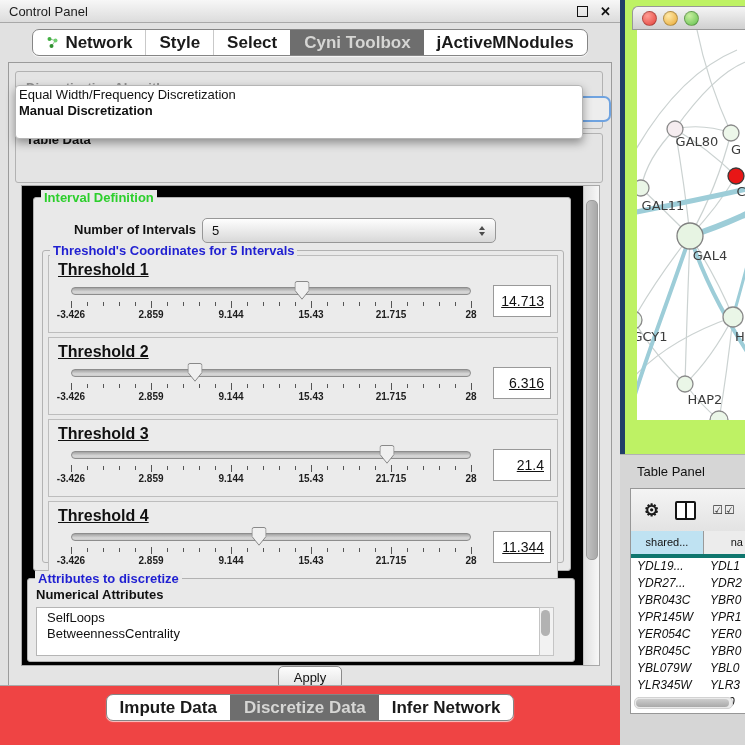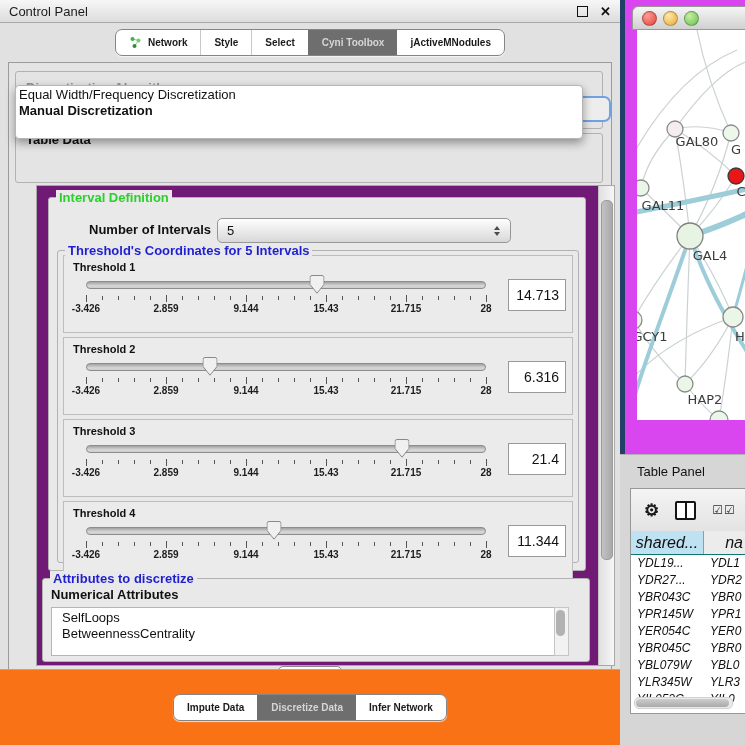--- a/index.html
+++ b/index.html
@@ -8,28 +8,28 @@
   
   .control-panel{position:absolute;left:0;top:0;width:620px;height:745px;background:#e1e1e1;border-right:4px solid #14532d;}
   .cp-titlebar{height:22px;display:flex;align-items:center;padding:0 9px;
        background:linear-gradient(#f7f7f7,#dcdcdc);border-bottom:1px solid #a8a8a8;}
   .cp-title{flex:1;font-size:13px;color:#1c1c1c;}
   .float-icon{width:9px;height:9px;border:1.5px solid #111;margin-right:12px;background:transparent;}
   .close-icon{font-weight:900;font-size:13px;color:#111;line-height:1;}
   .cp-tabrow{height:36px;display:flex;justify-content:center;padding-top:6px;}
   .seg{display:inline-flex;height:25px;background:#fff;border:1px solid #858585;border-radius:7px;overflow:hidden;
        box-shadow:0 1px 1px rgba(255,255,255,.7);}
-  .seg-item{display:flex;align-items:center;gap:6px;padding:0 13px;font-size:10px;font-weight:700;color:#1a1a1a;
+  .seg-item{display:flex;align-items:center;gap:6px;padding:0 13px;font-size:17px;font-weight:700;color:#1a1a1a;
        border-left:1px solid #c9c9c9;white-space:nowrap;}
   .seg-item:first-child{border-left:none;}
   .seg-item.selected{background:#6e6e6e;color:#d6d6d4;border-left-color:#6e6e6e;}
   .seg-item.selected + .seg-item{border-left:none;}
   .cp-content{position:absolute;left:8px;right:8px;top:62px;bottom:51px;border:1px solid #9b9b9b;background:#e4e4e4;}
   
-  .group{position:absolute;border:1px solid #b2b2b2;border-radius:3px;}
+  .group{position:absolute;border:1px solid #b2b2b2;border-radius:3px;text-decoration:underline;}
   .group-label{position:absolute;top:-8px;left:7px;padding:0 3px;font-size:13px;font-weight:700;background:#e4e4e4;}
   .group-label.gray{color:#8f8f8f;position:static;display:block;padding:8px 0 0 10px;background:transparent;}
   .group-label.green{color:#2ccf2c;background:#e9e9e9;}
   .group-label.blue{color:#1f1fd1;background:#e9e9e9;font-weight:600;}
   .group-label.blue2{color:#1f1fd1;background:#e9e9e9;font-weight:600;}
   
   .combo{position:absolute;height:23px;background:linear-gradient(#fefefe,#d8d8d8);border:1px solid #979797;
        border-radius:5px;display:flex;align-items:center;padding-left:9px;font-size:13px;color:#111;}
   .combo .val{flex:1;}
   .spinner{width:18px;display:flex;flex-direction:column;align-items:center;gap:2px;padding-right:4px;}
@@ -37,30 +37,30 @@
   .spin-down{width:0;height:0;border-left:3.5px solid transparent;border-right:3.5px solid transparent;border-top:4.5px solid #4c4c4c;}
   
   .algo-popup{position:absolute;left:6px;top:22px;width:566px;height:52px;background:#fff;border:1px solid #b5b5b5;
        border-radius:4px;box-shadow:0 4px 10px rgba(0,0,0,.38);z-index:30;}
   .popup-hint{text-align:center;color:#bcbcbc;font-size:13px;margin-top:3px;}
   .popup-opt{padding-left:3px;font-size:13px;margin-top:1px;}
   .popup-opt.bold{font-weight:700;}
   .combo-fragment{position:absolute;left:558px;top:33px;width:40px;height:22px;border:2px solid #6fa3e0;
        border-radius:7px;background:#ededed;z-index:5;}
   
-  .settings{position:absolute;left:27px;top:122px;width:577px;height:479px;border:1px solid #a8a8a8;background:#701a75;}
+  .settings{position:absolute;left:12px;top:122px;width:577px;height:479px;border:1px solid #a8a8a8;background:#000000;}
   .vscroll{position:absolute;right:0;top:0;bottom:0;width:15px;background:linear-gradient(to right,#e0e0e0,#f7f7f7);
        border-left:1px solid #c2c2c2;}
   .vscroll .thumb{position:absolute;left:2px;top:14px;width:10px;height:358px;border-radius:5px;
        background:linear-gradient(to right,#c2c2c2,#a9a9a9);border:1px solid #9c9c9c;}
   .interval-group{left:11px;right:28px;top:11px;height:372px;background:#e9e9e9;}
   .num-row-label{position:absolute;left:40px;top:24px;font-weight:700;font-size:13px;}
   .thr-group{left:8px;right:6px;top:52px;bottom:7px;}
   .thr-box{margin:4px 5px 4px 5px;border:1px solid #bdbdbd;background:#ebebeb;height:70px;padding:3px 6px;}
-  .thr-title{font-weight:700;font-size:11px;margin:2px 0 0 3px;}
+  .thr-title{font-weight:700;font-size:16px;margin:2px 0 0 3px;}
   .slider-row{display:flex;align-items:center;margin-top:1px;}
   .slider-area{flex:1;position:relative;height:42px;margin:0 14px 0 16px;}
   .slider-track{position:absolute;left:0;right:0;top:7px;height:6px;border-radius:4px;
        background:linear-gradient(#a2a2a2,#d8d8d8 65%,#cccccc);border:1px solid #8d8d8d;}
   .slider-handle{position:absolute;top:1px;transform:translateX(-50%);}
   .ticks{position:absolute;left:0;right:0;top:21px;height:8px;}
   .tick{position:absolute;width:1px;background:#555;top:1px;height:4px;}
   .tick.major{height:7px;top:0;}
   .tlabs{position:absolute;left:0;right:0;top:29px;height:12px;font-size:10px;font-weight:700;color:#1d1d1d;}
   .tlab{position:absolute;transform:translateX(-50%);white-space:nowrap;}
@@ -68,44 +68,44 @@
        padding-right:6px;line-height:30px;margin-left:8px;}
   .attr-group{left:5px;right:24px;top:392px;height:82px;background:#e9e9e9;}
   .attr-title{position:absolute;left:8px;top:8px;font-weight:700;font-size:13px;}
   .attr-list{position:absolute;left:8px;right:34px;top:28px;height:45px;background:#fff;border:1px solid #b5b5b5;
        overflow:hidden;font-size:13px;line-height:15.5px;padding:2px 0 0 10px;}
   .attr-scroll{position:absolute;right:20px;top:28px;width:13px;height:47px;background:#f2f2f2;border:1px solid #c5c5c5;}
   .attr-scroll .thumb{position:absolute;left:1px;top:2px;width:9px;height:26px;border-radius:5px;background:#b2b2b2;}
   .apply-row{position:absolute;left:0;right:0;bottom:4px;display:flex;justify-content:center;}
   .apply-btn{width:62px;height:21px;border:1px solid #8a8a8a;border-radius:5px;background:linear-gradient(#fdfdfd,#e2e2e2);
        font-size:13px;display:flex;align-items:center;justify-content:center;}
-  .cp-bottom{position:absolute;left:0;right:0;bottom:0;height:51px;background:#f97316;border-top:1px solid #a9a9a9;
-       display:flex;justify-content:center;align-items:flex-start;padding-top:24px;}
-  
-  .net-window{position:absolute;left:620px;top:0;width:125px;height:454px;background:#d946ef;}
+  .cp-bottom{position:absolute;left:0;right:0;bottom:0;height:51px;background:#ef4444;border-top:1px solid #a9a9a9;
+       display:flex;justify-content:center;align-items:flex-start;padding-top:8px;}
+  
+  .net-window{position:absolute;left:620px;top:0;width:125px;height:454px;background:#bef264;}
   .net-darkedge{position:absolute;left:0;top:0;bottom:0;width:5px;background:#223f68;}
   .mac-titlebar{position:absolute;left:12px;top:6px;right:0;height:22px;background:linear-gradient(#f5f5f5,#d0d0d0);
        border:1px solid #989898;border-right:none;border-radius:6px 0 0 0;display:flex;align-items:center;gap:6px;padding-left:9px;}
   .light{width:13px;height:13px;border-radius:50%;border:1px solid rgba(0,0,0,.25);}
   .light.red{background:radial-gradient(circle at 35% 30%,#ff9d94,#e3413a);}
   .light.yellow{background:radial-gradient(circle at 35% 30%,#ffe9a8,#e8a833);}
   .light.green{background:radial-gradient(circle at 35% 30%,#c8efa0,#62c14e);}
   .net-canvas{position:absolute;left:17px;top:30px;width:108px;height:390px;background:#fff;}
   
   .tp-region{position:absolute;left:620px;top:454px;width:125px;height:291px;background:#d6d6d6;border-top:1px solid #b2b2b2;}
   .tp-title{position:absolute;left:17px;top:9px;font-size:13px;color:#111;}
   .tp-window{position:absolute;left:10px;top:33px;right:0;height:224px;border:1px solid #979797;border-right:none;background:#ededed;}
   .tp-toolbar{height:42px;display:flex;align-items:center;gap:16px;padding-left:13px;
        background:linear-gradient(#f4f4f4,#e3e3e3);border-bottom:1px solid #bdbdbd;}
   .gear-ic{font-size:17px;font-weight:700;color:#1b1b1b;line-height:1;}
   .cols-ic{width:17px;height:15px;border:2px solid #141414;border-radius:2px;position:relative;background:#fff;}
   .cols-ic::after{content:"";position:absolute;left:50%;top:0;bottom:0;width:2px;background:#141414;transform:translateX(-1px);}
   .checks-ic{font-size:12px;color:#2e2e2e;letter-spacing:1px;}
   .tp-table{position:absolute;left:0;right:0;top:42px;bottom:0;background:#fff;overflow:hidden;}
-  .tp-head{display:flex;height:23px;border-bottom:1px solid #0f766e;font-size:16px;font-style:italic;}
+  .tp-head{display:flex;height:23px;border-bottom:4px solid #0f766e;font-size:11px;}
   .th1{width:72px;background:#bfe2f2;border-right:1px solid #9a9a9a;text-align:center;line-height:23px;}
   .th2{flex:1;background:#ececec;text-align:right;padding-right:2px;line-height:23px;}
   .tp-row{display:flex;height:17px;font-size:12px;line-height:17px;font-style:italic;}
   .tp-c1{width:72px;padding-left:6px;box-sizing:border-box;white-space:nowrap;overflow:hidden;}
   .tp-c2{flex:1;padding-left:7px;white-space:nowrap;overflow:hidden;}
   .hscroll{position:absolute;bottom:4px;left:3px;right:12px;height:10px;background:#eaeaea;border:1px solid #d2d2d2;border-radius:5px;}
   .hscroll .thumb{position:absolute;left:1px;top:1px;bottom:1px;width:96%;background:linear-gradient(#cdcdcd,#a9a9a9);border-radius:4px;}
 </style>
 </head>
 <body>

